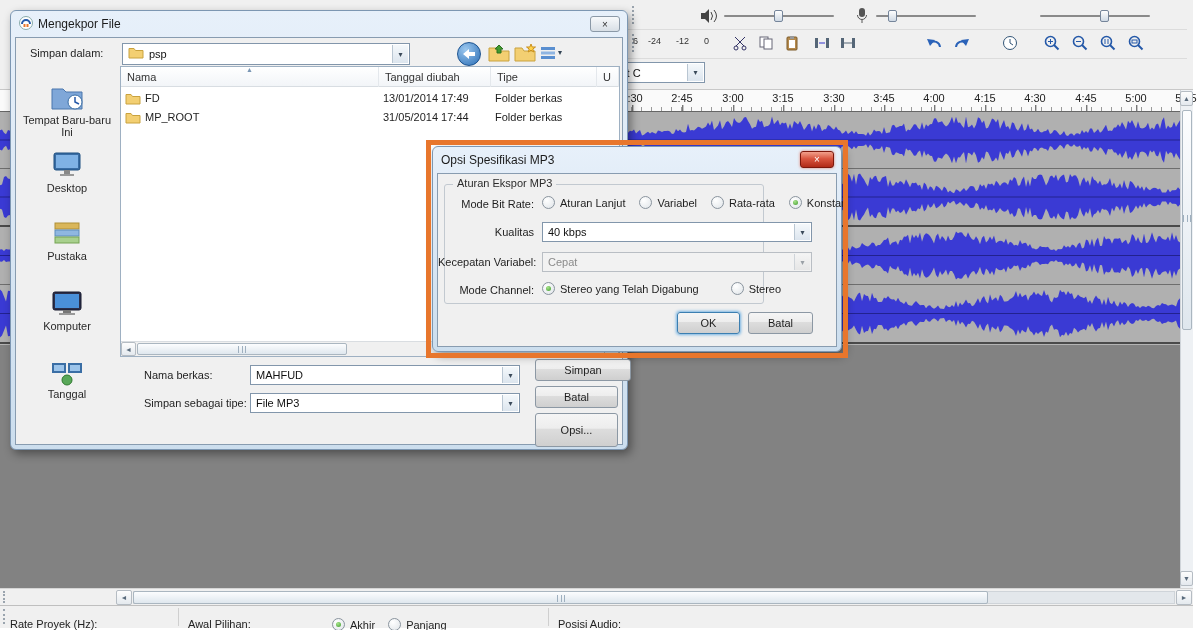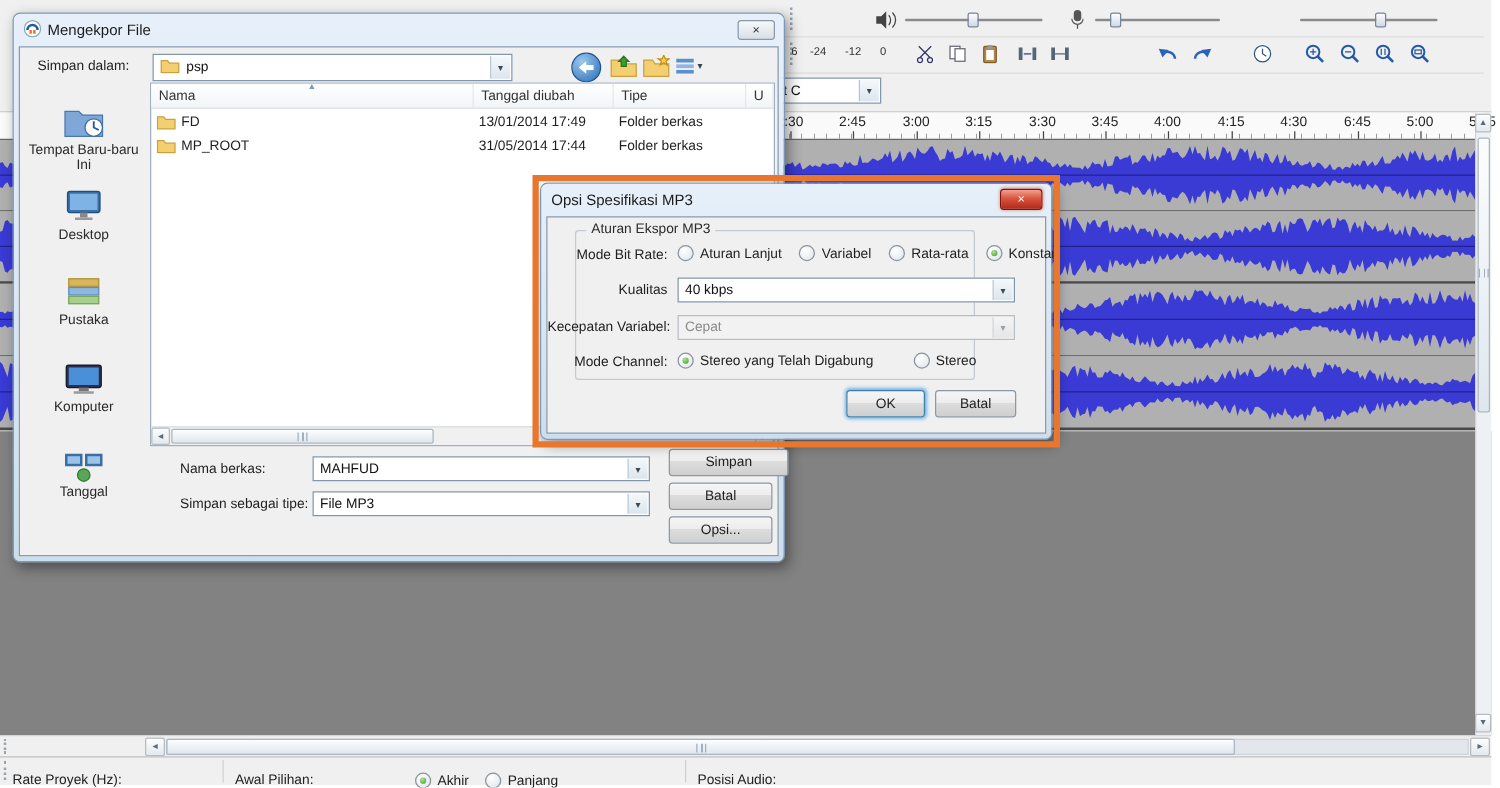--- a/index.html
+++ b/index.html
@@ -216,21 +216,21 @@
   <div class="ruler">
     <span class="tick" style="left:632px">2:30</span>
     <span class="tick" style="left:682px">2:45</span>
     <span class="tick" style="left:733px">3:00</span>
     <span class="tick" style="left:783px">3:15</span>
     <span class="tick" style="left:834px">3:30</span>
     <span class="tick" style="left:884px">3:45</span>
     <span class="tick" style="left:934px">4:00</span>
     <span class="tick" style="left:985px">4:15</span>
     <span class="tick" style="left:1035px">4:30</span>
-    <span class="tick" style="left:1086px">6:45</span>
+    <span class="tick" style="left:1086px">4:45</span>
     <span class="tick" style="left:1136px">5:00</span>
     <span class="tick" style="left:1186px">5:15</span>
   </div>
 
   <div class="tracks">
     <div class="wave" style="top:0; height:56px">
         <svg width="1180" height="56" style="display:block">
           <path d="M0 28.0 L0 18.3 L2 17.6 L4 20.8 L6 22.3 L8 18.1 L10 18.7 L12 20.1 L14 19.4 L16 20.2 L18 21.8 L20 24.1 L22 21.2 L24 20.6 L26 21.1 L28 23.5 L30 20.1 L32 19.4 L34 18.3 L36 17.8 L38 18.8 L40 17.9 L42 15.2 L44 21.0 L46 14.1 L48 15.8 L50 13.3 L52 13.1 L54 18.4 L56 20.0 L58 18.5 L60 12.5 L62 19.1 L64 12.1 L66 10.3 L68 13.5 L70 12.3 L72 10.3 L74 16.6 L76 8.8 L78 8.1 L80 11.3 L82 14.8 L84 8.3 L86 10.9 L88 10.3 L90 12.2 L92 12.5 L94 17.0 L96 13.8 L98 9.5 L100 13.2 L102 6.9 L104 9.0 L106 10.2 L108 11.0 L110 13.9 L112 12.0 L114 17.2 L116 4.5 L118 15.4 L120 17.0 L122 10.8 L124 8.8 L126 6.8 L128 11.2 L130 11.0 L132 12.0 L134 5.5 L136 11.5 L138 5.9 L140 6.2 L142 7.8 L144 13.3 L146 10.6 L148 17.0 L150 5.8 L152 17.4 L154 6.6 L156 16.5 L158 8.5 L160 9.9 L162 16.7 L164 11.3 L166 11.1 L168 8.6 L170 17.4 L172 15.0 L174 17.0 L176 13.5 L178 13.3 L180 17.7 L182 16.3 L184 19.9 L186 11.2 L188 18.5 L190 19.0 L192 13.5 L194 17.6 L196 13.1 L198 20.2 L200 20.6 L202 21.3 L204 21.1 L206 18.2 L208 15.5 L210 18.1 L212 20.6 L214 17.1 L216 19.3 L218 18.7 L220 22.3 L222 19.8 L224 19.7 L226 21.1 L228 20.3 L230 20.8 L232 21.1 L234 19.3 L236 20.7 L238 22.7 L240 21.5 L242 18.1 L244 18.3 L246 16.5 L248 21.7 L250 16.5 L252 20.5 L254 17.4 L256 19.5 L258 21.2 L260 19.0 L262 19.1 L264 14.8 L266 14.8 L268 17.6 L270 17.2 L272 16.6 L274 10.8 L276 11.9 L278 11.0 L280 16.8 L282 16.8 L284 13.8 L286 16.4 L288 18.0 L290 18.3 L292 12.6 L294 8.4 L296 7.6 L298 16.7 L300 15.2 L302 13.2 L304 8.6 L306 6.9 L308 14.7 L310 15.3 L312 11.7 L314 7.6 L316 16.0 L318 5.7 L320 8.6 L322 12.5 L324 11.6 L326 7.1 L328 8.3 L330 11.9 L332 11.7 L334 15.8 L336 14.3 L338 6.7 L340 17.0 L342 13.9 L344 6.5 L346 8.2 L348 11.1 L350 4.8 L352 16.2 L354 8.0 L356 9.2 L358 7.8 L360 16.7 L362 13.2 L364 11.6 L366 6.1 L368 10.8 L370 9.5 L372 10.7 L374 15.5 L376 16.6 L378 13.1 L380 8.4 L382 17.2 L384 8.3 L386 11.4 L388 16.4 L390 11.3 L392 9.9 L394 13.9 L396 16.3 L398 14.9 L400 12.1 L402 16.3 L404 12.9 L406 15.4 L408 19.7 L410 15.4 L412 19.6 L414 14.7 L416 16.4 L418 18.2 L420 19.8 L422 21.3 L424 22.3 L426 22.1 L428 19.2 L430 19.0 L432 21.7 L434 21.9 L436 22.6 L438 22.1 L440 22.9 L442 20.2 L444 22.6 L446 20.0 L448 20.9 L450 18.4 L452 19.8 L454 17.0 L456 22.6 L458 20.4 L460 19.8 L462 20.4 L464 17.9 L466 20.4 L468 15.8 L470 16.1 L472 19.3 L474 19.7 L476 16.0 L478 16.7 L480 18.4 L482 13.2 L484 13.9 L486 17.1 L488 15.8 L490 13.5 L492 16.7 L494 13.6 L496 15.3 L498 10.4 L500 8.2 L502 15.7 L504 16.1 L506 16.6 L508 11.5 L510 13.2 L512 9.0 L514 16.5 L516 5.8 L518 11.2 L520 7.7 L522 13.7 L524 9.4 L526 10.6 L528 16.2 L530 16.3 L532 14.8 L534 5.2 L536 5.9 L538 5.1 L540 7.5 L542 15.5 L544 5.2 L546 16.9 L548 13.5 L550 6.3 L552 4.4 L554 9.7 L556 6.6 L558 7.2 L560 9.6 L562 6.9 L564 8.1 L566 16.5 L568 6.8 L570 10.1 L572 9.3 L574 14.8 L576 11.3 L578 16.8 L580 17.7 L582 15.1 L584 9.1 L586 18.1 L588 11.3 L590 11.2 L592 16.3 L594 15.5 L596 14.9 L598 16.4 L600 19.2 L602 16.8 L604 11.2 L606 19.8 L608 15.1 L610 14.9 L612 19.8 L614 18.9 L616 18.0 L618 15.4 L620 20.3 L622 14.4 L624 14.4 L626 19.2 L628 20.7 L630 18.7 L632 19.2 L634 17.6 L636 21.6 L638 19.5 L640 18.0 L642 23.6 L644 22.8 L646 21.1 L648 19.7 L650 21.6 L652 20.1 L654 20.9 L656 21.8 L658 18.5 L660 18.9 L662 20.1 L664 19.0 L666 19.0 L668 18.7 L670 19.6 L672 21.9 L674 21.6 L676 16.9 L678 19.2 L680 17.6 L682 20.0 L684 20.6 L686 20.0 L688 11.8 L690 18.4 L692 18.0 L694 18.4 L696 16.8 L698 14.7 L700 15.3 L702 16.7 L704 15.8 L706 14.6 L708 10.5 L710 13.8 L712 8.4 L714 18.0 L716 15.8 L718 13.5 L720 8.2 L722 17.3 L724 14.5 L726 10.3 L728 9.1 L730 11.5 L732 15.1 L734 5.9 L736 9.2 L738 10.8 L740 10.8 L742 8.8 L744 5.5 L746 5.0 L748 9.1 L750 12.2 L752 16.7 L754 15.2 L756 14.8 L758 7.0 L760 10.1 L762 8.8 L764 15.3 L766 14.3 L768 13.9 L770 12.1 L772 4.6 L774 12.2 L776 10.1 L778 7.8 L780 13.3 L782 10.5 L784 11.4 L786 10.6 L788 17.0 L790 11.6 L792 16.7 L794 9.1 L796 10.8 L798 12.6 L800 9.1 L802 13.2 L804 18.0 L806 15.4 L808 12.2 L810 11.7 L812 19.5 L814 13.3 L816 17.6 L818 11.9 L820 13.6 L822 19.3 L824 17.2 L826 17.3 L828 13.0 L830 13.9 L832 16.3 L834 17.8 L836 14.5 L838 17.8 L840 18.4 L842 21.7 L844 20.7 L846 18.5 L848 21.9 L850 20.5 L852 18.8 L854 21.8 L856 19.3 L858 22.0 L860 22.0 L862 22.1 L864 22.2 L866 23.8 L868 20.1 L870 23.4 L872 21.4 L874 17.4 L876 19.5 L878 18.9 L880 19.2 L882 22.1 L884 15.1 L886 21.2 L888 20.7 L890 20.2 L892 13.4 L894 12.8 L896 15.7 L898 14.9 L900 14.0 L902 14.0 L904 11.6 L906 19.7 L908 17.6 L910 18.2 L912 15.6 L914 12.3 L916 12.4 L918 15.9 L920 17.6 L922 10.2 L924 17.6 L926 12.3 L928 14.5 L930 12.3 L932 12.1 L934 6.6 L936 6.3 L938 10.4 L940 9.9 L942 9.3 L944 12.6 L946 14.6 L948 13.1 L950 9.7 L952 4.7 L954 11.6 L956 4.8 L958 10.8 L960 10.4 L962 13.8 L964 16.1 L966 4.6 L968 15.3 L970 14.5 L972 12.5 L974 16.4 L976 12.8 L978 5.3 L980 6.6 L982 10.9 L984 8.6 L986 16.5 L988 15.8 L990 11.4 L992 6.5 L994 7.4 L996 10.4 L998 7.0 L1000 16.9 L1002 12.3 L1004 7.9 L1006 15.3 L1008 14.0 L1010 17.7 L1012 10.2 L1014 11.3 L1016 16.5 L1018 18.8 L1020 15.2 L1022 11.2 L1024 18.8 L1026 17.6 L1028 11.4 L1030 17.4 L1032 16.4 L1034 20.3 L1036 19.6 L1038 16.8 L1040 19.9 L1042 20.6 L1044 19.3 L1046 19.1 L1048 17.0 L1050 21.9 L1052 20.9 L1054 18.0 L1056 18.6 L1058 20.7 L1060 23.2 L1062 21.7 L1064 19.0 L1066 23.3 L1068 23.9 L1070 21.8 L1072 21.4 L1074 23.7 L1076 21.5 L1078 21.3 L1080 22.5 L1082 18.1 L1084 20.9 L1086 18.9 L1088 21.1 L1090 16.5 L1092 16.6 L1094 21.1 L1096 19.2 L1098 17.0 L1100 20.7 L1102 19.3 L1104 15.9 L1106 12.8 L1108 19.0 L1110 18.6 L1112 18.9 L1114 15.5 L1116 15.4 L1118 12.3 L1120 14.9 L1122 9.9 L1124 13.5 L1126 17.4 L1128 8.7 L1130 11.5 L1132 8.1 L1134 12.4 L1136 16.4 L1138 9.3 L1140 15.7 L1142 16.6 L1144 16.0 L1146 14.6 L1148 10.8 L1150 17.7 L1152 15.6 L1154 17.6 L1156 12.5 L1158 11.5 L1160 16.9 L1162 8.5 L1164 5.2 L1166 17.3 L1168 13.4 L1170 15.7 L1172 15.1 L1174 9.8 L1176 14.9 L1178 11.6 L1180 8.2 L1180 47.8 L1178 44.4 L1176 41.1 L1174 46.2 L1172 40.9 L1170 40.3 L1168 42.6 L1166 38.7 L1164 50.8 L1162 47.5 L1160 39.1 L1158 44.5 L1156 43.5 L1154 38.4 L1152 40.4 L1150 38.3 L1148 45.2 L1146 41.4 L1144 40.0 L1142 39.4 L1140 40.3 L1138 46.7 L1136 39.6 L1134 43.6 L1132 47.9 L1130 44.5 L1128 47.3 L1126 38.6 L1124 42.5 L1122 46.1 L1120 41.1 L1118 43.7 L1116 40.6 L1114 40.5 L1112 37.1 L1110 37.4 L1108 37.0 L1106 43.2 L1104 40.1 L1102 36.7 L1100 35.3 L1098 39.0 L1096 36.8 L1094 34.9 L1092 39.4 L1090 39.5 L1088 34.9 L1086 37.1 L1084 35.1 L1082 37.9 L1080 33.5 L1078 34.7 L1076 34.5 L1074 32.3 L1072 34.6 L1070 34.2 L1068 32.1 L1066 32.7 L1064 37.0 L1062 34.3 L1060 32.8 L1058 35.3 L1056 37.4 L1054 38.0 L1052 35.1 L1050 34.1 L1048 39.0 L1046 36.9 L1044 36.7 L1042 35.4 L1040 36.1 L1038 39.2 L1036 36.4 L1034 35.7 L1032 39.6 L1030 38.6 L1028 44.6 L1026 38.4 L1024 37.2 L1022 44.8 L1020 40.8 L1018 37.2 L1016 39.5 L1014 44.7 L1012 45.8 L1010 38.3 L1008 42.0 L1006 40.7 L1004 48.1 L1002 43.7 L1000 39.1 L998 49.0 L996 45.6 L994 48.6 L992 49.5 L990 44.6 L988 40.2 L986 39.5 L984 47.4 L982 45.1 L980 49.4 L978 50.7 L976 43.2 L974 39.6 L972 43.5 L970 41.5 L968 40.7 L966 51.4 L964 39.9 L962 42.2 L960 45.6 L958 45.2 L956 51.2 L954 44.4 L952 51.3 L950 46.3 L948 42.9 L946 41.4 L944 43.4 L942 46.7 L940 46.1 L938 45.6 L936 49.7 L934 49.4 L932 43.9 L930 43.7 L928 41.5 L926 43.7 L924 38.4 L922 45.8 L920 38.4 L918 40.1 L916 43.6 L914 43.7 L912 40.4 L910 37.8 L908 38.4 L906 36.3 L904 44.4 L902 42.0 L900 42.0 L898 41.1 L896 40.3 L894 43.2 L892 42.6 L890 35.8 L888 35.3 L886 34.8 L884 40.9 L882 33.9 L880 36.8 L878 37.1 L876 36.5 L874 38.6 L872 34.6 L870 32.6 L868 35.9 L866 32.2 L864 33.8 L862 33.9 L860 34.0 L858 34.0 L856 36.7 L854 34.2 L852 37.2 L850 35.5 L848 34.1 L846 37.5 L844 35.3 L842 34.3 L840 37.6 L838 38.2 L836 41.5 L834 38.2 L832 39.7 L830 42.1 L828 43.0 L826 38.7 L824 38.8 L822 36.7 L820 42.4 L818 44.1 L816 38.4 L814 42.7 L812 36.5 L810 44.3 L808 43.8 L806 40.6 L804 38.0 L802 42.8 L800 46.9 L798 43.4 L796 45.2 L794 46.9 L792 39.3 L790 44.4 L788 39.0 L786 45.4 L784 44.6 L782 45.5 L780 42.7 L778 48.2 L776 45.9 L774 43.8 L772 51.4 L770 43.9 L768 42.1 L766 41.7 L764 40.7 L762 47.2 L760 45.9 L758 49.0 L756 41.2 L754 40.8 L752 39.3 L750 43.8 L748 46.9 L746 51.0 L744 50.5 L742 47.2 L740 45.2 L738 45.2 L736 46.8 L734 50.1 L732 40.9 L730 44.5 L728 46.9 L726 45.7 L724 41.5 L722 38.7 L720 47.8 L718 42.5 L716 40.2 L714 38.0 L712 47.6 L710 42.2 L708 45.5 L706 41.4 L704 40.2 L702 39.3 L700 40.7 L698 41.3 L696 39.2 L694 37.6 L692 38.0 L690 37.6 L688 44.2 L686 36.0 L684 35.4 L682 36.0 L680 38.4 L678 36.8 L676 39.1 L674 34.4 L672 34.1 L670 36.4 L668 37.3 L666 37.0 L664 37.0 L662 35.9 L660 37.1 L658 37.5 L656 34.2 L654 35.1 L652 35.9 L650 34.4 L648 36.3 L646 34.9 L644 33.2 L642 32.4 L640 38.0 L638 36.5 L636 34.4 L634 38.4 L632 36.8 L630 37.3 L628 35.3 L626 36.8 L624 41.6 L622 41.6 L620 35.7 L618 40.6 L616 38.0 L614 37.1 L612 36.2 L610 41.1 L608 40.9 L606 36.2 L604 44.8 L602 39.2 L600 36.8 L598 39.6 L596 41.1 L594 40.5 L592 39.7 L590 44.8 L588 44.7 L586 37.9 L584 46.9 L582 40.9 L580 38.3 L578 39.2 L576 44.7 L574 41.2 L572 46.7 L570 45.9 L568 49.2 L566 39.5 L564 47.9 L562 49.1 L560 46.4 L558 48.8 L556 49.4 L554 46.3 L552 51.6 L550 49.7 L548 42.5 L546 39.1 L544 50.8 L542 40.5 L540 48.5 L538 50.9 L536 50.1 L534 50.8 L532 41.2 L530 39.7 L528 39.8 L526 45.4 L524 46.6 L522 42.3 L520 48.3 L518 44.8 L516 50.2 L514 39.5 L512 47.0 L510 42.8 L508 44.5 L506 39.4 L504 39.9 L502 40.3 L500 47.8 L498 45.6 L496 40.7 L494 42.4 L492 39.3 L490 42.5 L488 40.2 L486 38.9 L484 42.1 L482 42.8 L480 37.6 L478 39.3 L476 40.0 L474 36.3 L472 36.7 L470 39.9 L468 40.2 L466 35.6 L464 38.1 L462 35.6 L460 36.2 L458 35.6 L456 33.4 L454 39.0 L452 36.2 L450 37.6 L448 35.1 L446 36.0 L444 33.4 L442 35.8 L440 33.1 L438 33.9 L436 33.4 L434 34.1 L432 34.3 L430 37.0 L428 36.8 L426 33.9 L424 33.7 L422 34.7 L420 36.2 L418 37.8 L416 39.6 L414 41.3 L412 36.4 L410 40.6 L408 36.3 L406 40.6 L404 43.1 L402 39.7 L400 43.9 L398 41.1 L396 39.7 L394 42.1 L392 46.1 L390 44.7 L388 39.6 L386 44.6 L384 47.7 L382 38.8 L380 47.6 L378 42.9 L376 39.4 L374 40.5 L372 45.3 L370 46.5 L368 45.2 L366 49.9 L364 44.4 L362 42.8 L360 39.3 L358 48.2 L356 46.8 L354 48.0 L352 39.8 L350 51.2 L348 44.9 L346 47.8 L344 49.5 L342 42.1 L340 39.0 L338 49.3 L336 41.7 L334 40.2 L332 44.3 L330 44.1 L328 47.7 L326 48.9 L324 44.4 L322 43.5 L320 47.4 L318 50.3 L316 40.0 L314 48.4 L312 44.3 L310 40.7 L308 41.3 L306 49.1 L304 47.4 L302 42.8 L300 40.8 L298 39.3 L296 48.4 L294 47.6 L292 43.4 L290 37.7 L288 38.0 L286 39.6 L284 42.2 L282 39.2 L280 39.2 L278 45.0 L276 44.1 L274 45.2 L272 39.4 L270 38.8 L268 38.4 L266 41.2 L264 41.2 L262 36.9 L260 37.0 L258 34.8 L256 36.5 L254 38.6 L252 35.5 L250 39.5 L248 34.3 L246 39.5 L244 37.7 L242 37.9 L240 34.5 L238 33.3 L236 35.3 L234 36.7 L232 34.9 L230 35.2 L228 35.7 L226 34.9 L224 36.3 L222 36.2 L220 33.7 L218 37.3 L216 36.7 L214 38.9 L212 35.4 L210 37.9 L208 40.5 L206 37.8 L204 34.9 L202 34.7 L200 35.4 L198 35.8 L196 42.9 L194 38.4 L192 42.5 L190 37.0 L188 37.5 L186 44.8 L184 36.1 L182 39.7 L180 38.3 L178 42.7 L176 42.5 L174 39.0 L172 41.0 L170 38.6 L168 47.4 L166 44.9 L164 44.7 L162 39.3 L160 46.1 L158 47.5 L156 39.5 L154 49.4 L152 38.6 L150 50.2 L148 39.0 L146 45.4 L144 42.7 L142 48.2 L140 49.8 L138 50.1 L136 44.5 L134 50.5 L132 44.0 L130 45.0 L128 44.8 L126 49.2 L124 47.2 L122 45.2 L120 39.0 L118 40.6 L116 51.5 L114 38.8 L112 44.0 L110 42.1 L108 45.0 L106 45.8 L104 47.0 L102 49.1 L100 42.8 L98 46.5 L96 42.2 L94 39.0 L92 43.5 L90 43.8 L88 45.7 L86 45.1 L84 47.7 L82 41.2 L80 44.7 L78 47.9 L76 47.2 L74 39.4 L72 45.7 L70 43.7 L68 42.5 L66 45.7 L64 43.9 L62 36.9 L60 43.5 L58 37.5 L56 36.0 L54 37.6 L52 42.9 L50 42.7 L48 40.2 L46 41.9 L44 35.0 L42 40.8 L40 38.1 L38 37.2 L36 38.2 L34 37.7 L32 36.6 L30 35.9 L28 32.5 L26 34.9 L24 35.4 L22 34.8 L20 31.9 L18 34.2 L16 35.8 L14 36.6 L12 35.9 L10 37.3 L8 37.9 L6 33.7 L4 35.2 L2 38.4 L0 37.7 Z" fill="#3a3ad4"></path>
           <line x1="0" x2="1180" y1="28" y2="28" stroke="#22228f" stroke-width="1"></line>
         </svg>
@@ -454,34 +454,34 @@
         <span class="caret">▾</span>
       </div>
       <span class="lbl" style="left:128px; top:359px">Simpan sebagai tipe:</span>
       <div class="combo" style="left:234px; top:355px; width:270px; height:20px">
         <span>File MP3</span>
         <span class="caret">▾</span>
       </div>
 
       <div class="btn" style="left:519px; top:321px; width:96px; height:22px">Simpan</div>
       <div class="btn" style="left:519px; top:348px; width:83px; height:22px">Batal</div>
-      <div class="btn" style="left:519px; top:375px; width:83px; height:22px">Opsi...</div>
+      <div class="btn" style="left:519px; top:375px; width:83px; height:34px">Opsi...</div>
     </div>
   </div>
 
   <div class="hl-frame" style="left:426px; top:140px; width:422px; height:218px"></div>
 
   <div class="win" style="left:432px; top:146px; width:410px; height:206px; z-index:30">
     <div class="titlebar">
       <span>Opsi Spesifikasi MP3</span>
       <span class="close-red">×</span>
     </div>
     <div class="client">
 
-      <div class="groupbox" style="left:22px; top:10px; width:320px; height:120px">
+      <div class="groupbox" style="left:6px; top:10px; width:320px; height:120px">
         <span class="legend">Aturan Ekspor MP3</span>
       </div>
 
       <span class="lbl r" style="left:0; top:24px; width:96px">Mode Bit Rate:</span>
       <div class="abs" style="left:104px; top:22px; display:flex; gap:14px; align-items:center">
         <label class="ropt">
           <span class="radio"></span>
           <span>Aturan Lanjut</span>
         </label>
         <label class="ropt">

